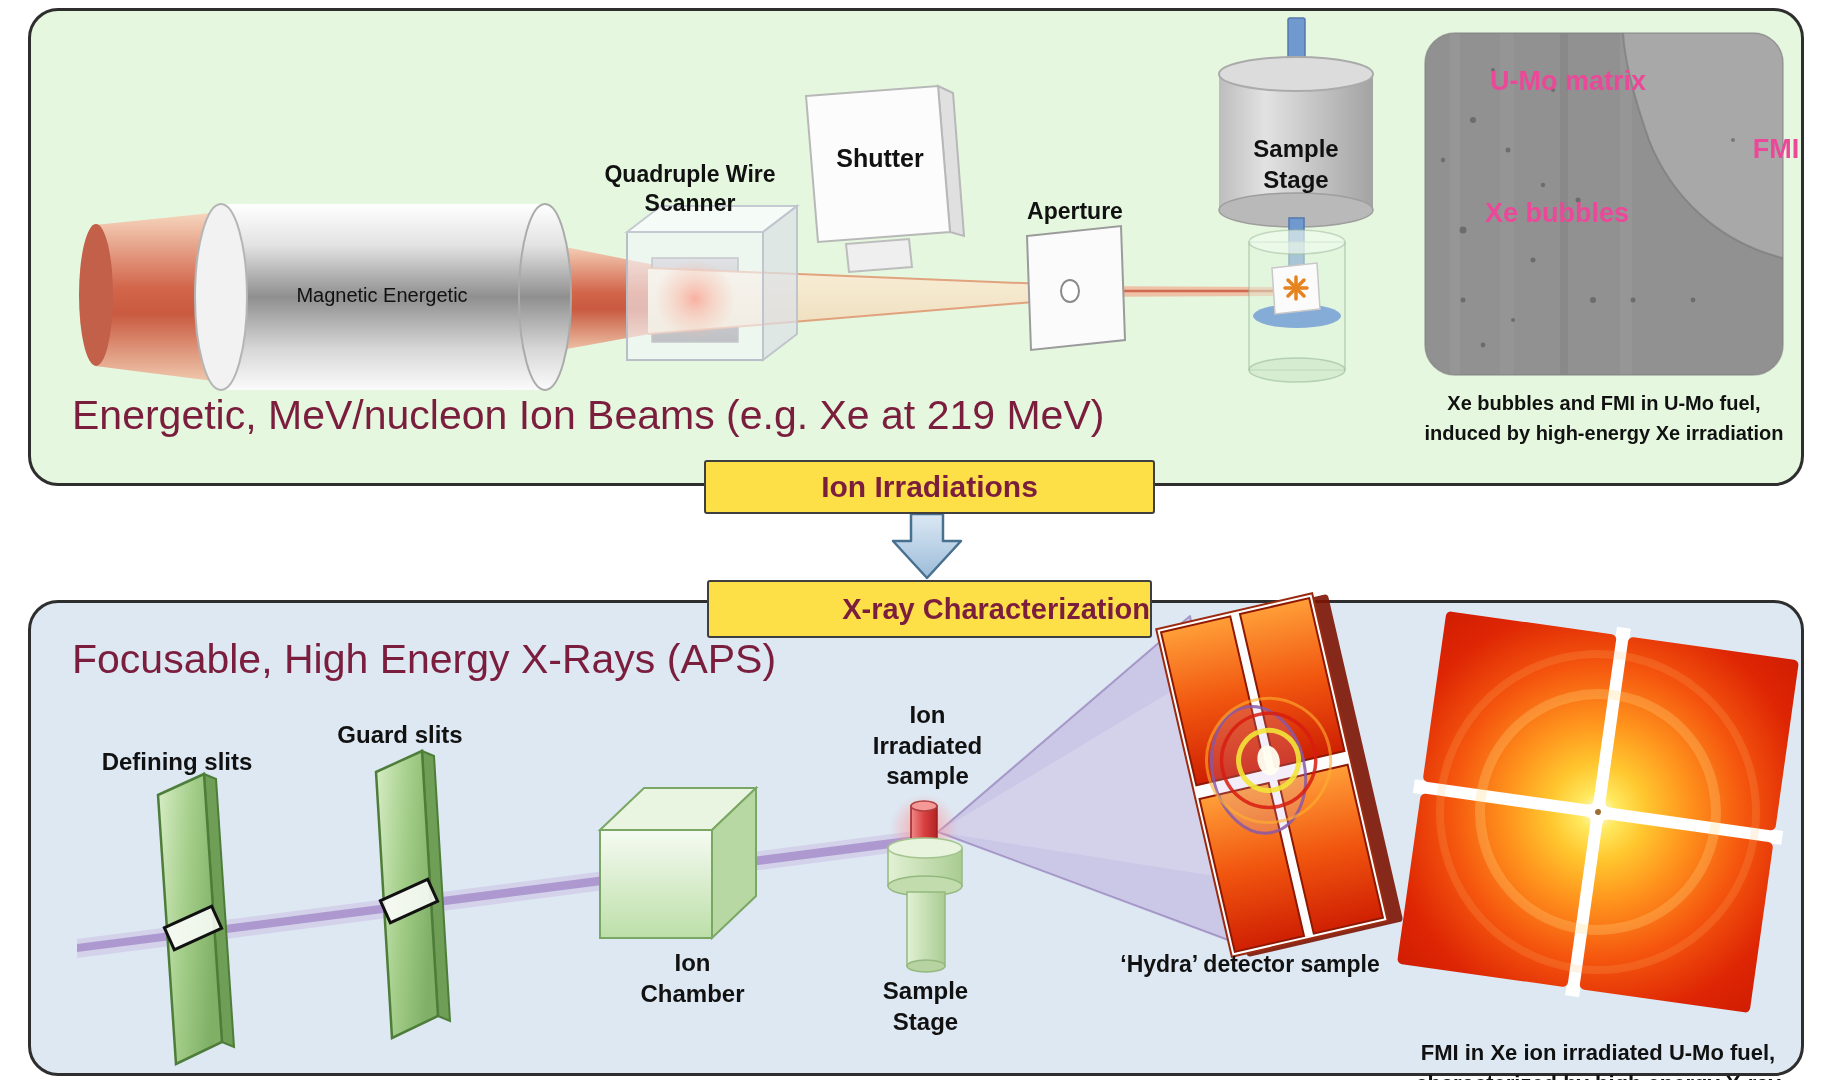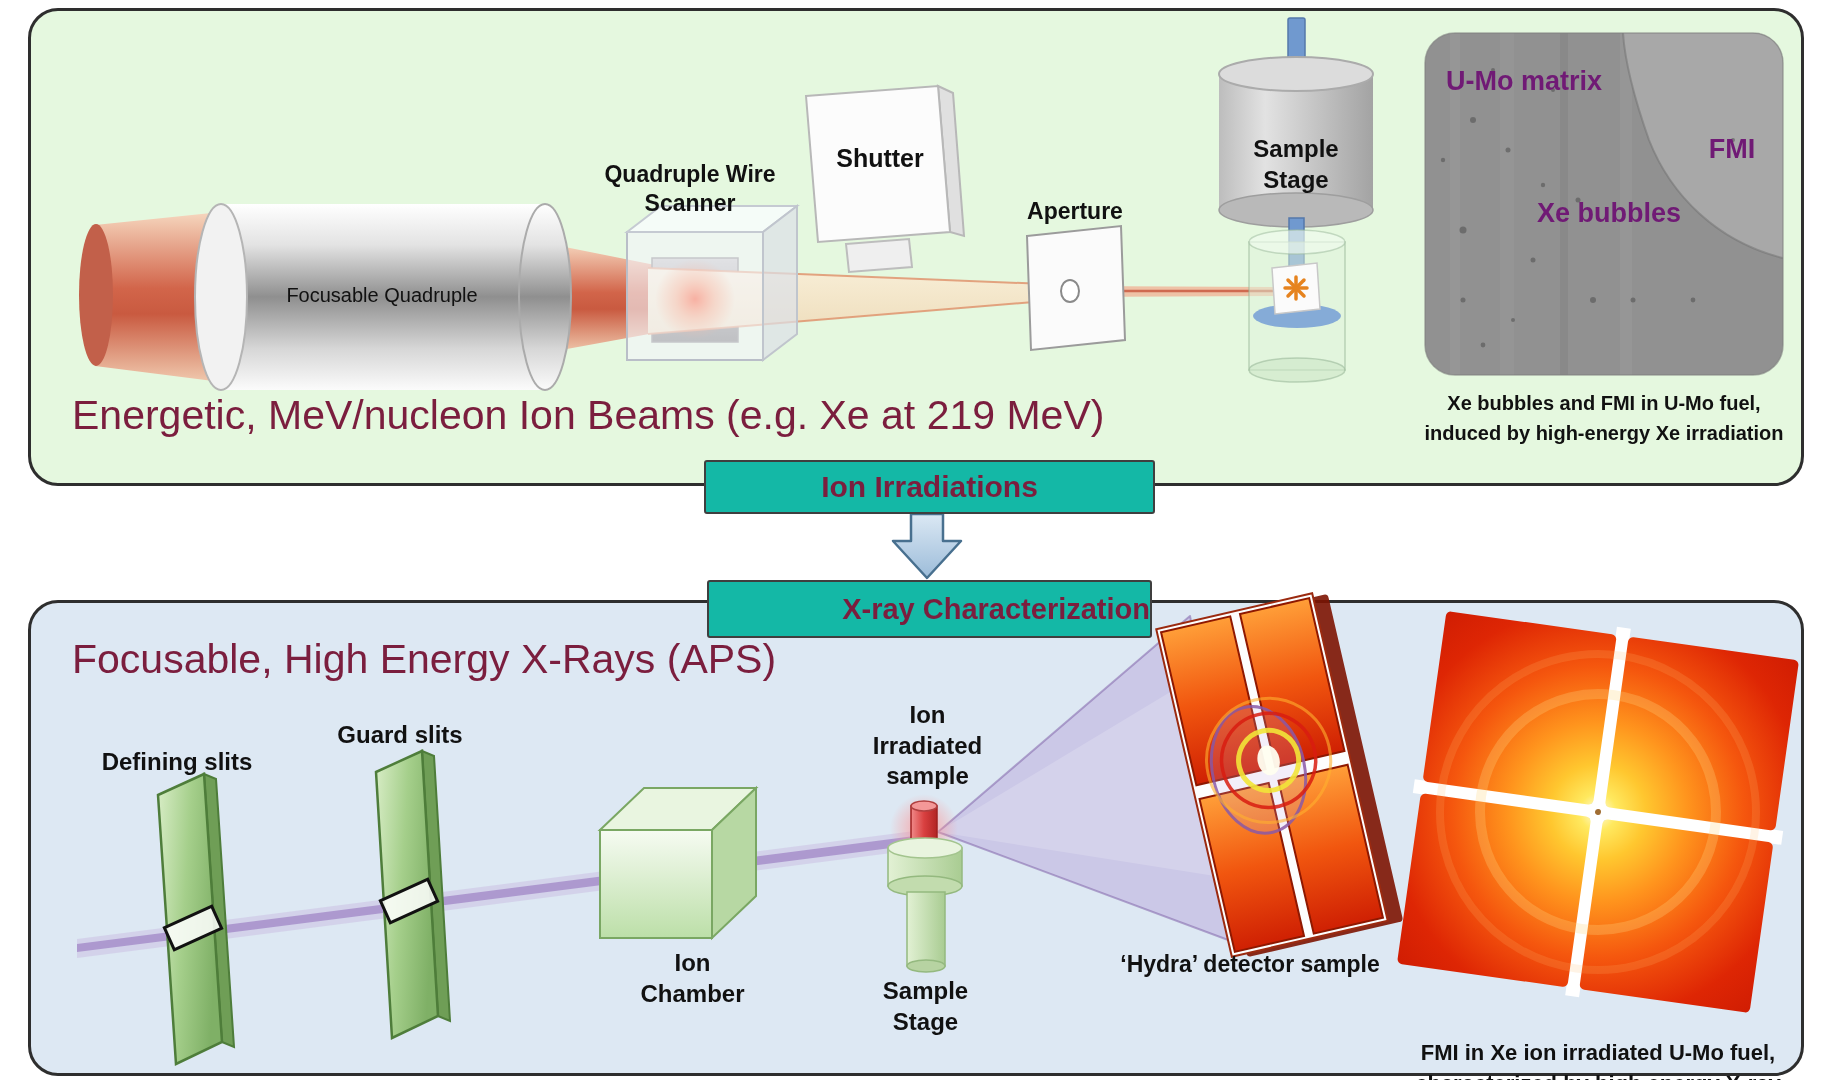--- a/index.html
+++ b/index.html
@@ -3,37 +3,37 @@
 <meta charset="utf-8">
 <style>
   html,body{margin:0;padding:0;background:#ffffff;}
   #canvas{position:relative;width:1830px;height:1080px;background:#ffffff;overflow:hidden;
           font-family:"Liberation Sans",sans-serif;}
   .panel{position:absolute;border:3px solid #2e2e2e;border-radius:30px;box-sizing:border-box;}
   #panel-top{left:28px;top:8px;width:1776px;height:478px;background:#e5f8df;}
   #panel-bottom{left:28px;top:600px;width:1776px;height:476px;background:#dde8f3;}
   #art{position:absolute;left:0;top:0;}
   .lbl{position:absolute;font-weight:bold;color:#111;text-align:center;white-space:pre-line;line-height:1.28;}
-  .white{color:#701a75;}
+  .white{color:#ec4899;margin-left:44px;}
   .title{position:absolute;font-weight:500;color:#7b1e3e;white-space:nowrap;}
   #top-title{left:72px;top:392px;font-size:41px;}
   #bottom-title{left:72px;top:636px;font-size:41px;text-align:right;}
-  .flow-box{position:absolute;background:#14b8a6;border:2px solid #3f3f3f;border-radius:3px;
+  .flow-box{position:absolute;background:#fde047;border:2px solid #3f3f3f;border-radius:3px;
             display:flex;align-items:center;justify-content:center;font-weight:bold;color:#7b1e3e;}
   #flow-box-1{left:704px;top:460px;width:447px;height:50px;font-size:30px;}
   #flow-box-2{left:707px;top:580px;width:441px;height:54px;font-size:29px;justify-content:flex-end;}
   
   #mq-label{left:270px;top:283px;width:224px;font-size:20px;font-weight:400;}
   #scanner-label{left:565px;top:160px;width:250px;font-size:23px;}
   #shutter-label{left:800px;top:142px;width:160px;font-size:25px;}
   #aperture-label{left:1000px;top:197px;width:150px;font-size:23px;}
   #stage-label-top{left:1221px;top:134px;width:150px;font-size:24px;}
   #umo-label{left:1446px;top:64px;width:250px;font-size:27px;text-align:left;}
   #fmi-label{left:1672px;top:132px;width:120px;font-size:27px;}
-  #xe-label{left:1484px;top:196px;width:250px;font-size:27px;text-align:center;}
+  #xe-label{left:1441px;top:196px;width:250px;font-size:27px;text-align:left;}
   #sem-caption{left:1384px;top:388px;width:440px;font-size:20px;line-height:1.5;}
   
   #defining-label{left:62px;top:747px;width:230px;font-size:24px;}
   #guard-label{left:300px;top:720px;width:200px;font-size:24px;}
   #chamber-label{left:600px;top:948px;width:185px;font-size:24px;}
   #irr-sample-label{left:840px;top:700px;width:175px;font-size:24px;}
   #stage-label-bottom{left:848px;top:976px;width:155px;font-size:24px;}
   #hydra-label{left:1100px;top:950px;width:300px;font-size:23px;}
   #diff-caption{left:1380px;top:998px;width:436px;font-size:22px;line-height:1.4;margin-top:40px;}
 </style>
@@ -281,21 +281,21 @@
       <rect x="888" y="848" width="74" height="38" fill="url(#greenPuck)" stroke="#94b97f" stroke-width="1.5"></rect>
       <ellipse cx="925" cy="886" rx="37" ry="10" fill="#c2dcae" stroke="#94b97f" stroke-width="1.5"></ellipse>
       <ellipse cx="925" cy="848" rx="37" ry="10" fill="#e9f4df" stroke="#a3c48e" stroke-width="1.5"></ellipse>
       <rect x="907" y="892" width="38" height="74" fill="url(#greenPuck)" stroke="#94b97f" stroke-width="1.5"></rect>
       <ellipse cx="926" cy="966" rx="19" ry="6" fill="#b7d3a2" stroke="#94b97f" stroke-width="1.5"></ellipse>
     </g>
   </svg>
 
   <div class="title" id="top-title">Energetic, MeV/nucleon Ion Beams (e.g. Xe at 219 MeV)</div>
 
-  <div class="lbl" id="mq-label">Focusable Quadruple</div>
+  <div class="lbl" id="mq-label">Magnetic Energetic</div>
   <div class="lbl" id="scanner-label">Quadruple Wire
 Scanner</div>
   <div class="lbl" id="shutter-label">Shutter</div>
   <div class="lbl" id="aperture-label">Aperture</div>
   <div class="lbl" id="stage-label-top">Sample
 Stage</div>
 
   <div class="lbl white" id="umo-label">U-Mo matrix</div>
   <div class="lbl white" id="fmi-label">FMI</div>
   <div class="lbl white" id="xe-label">Xe bubbles</div>

